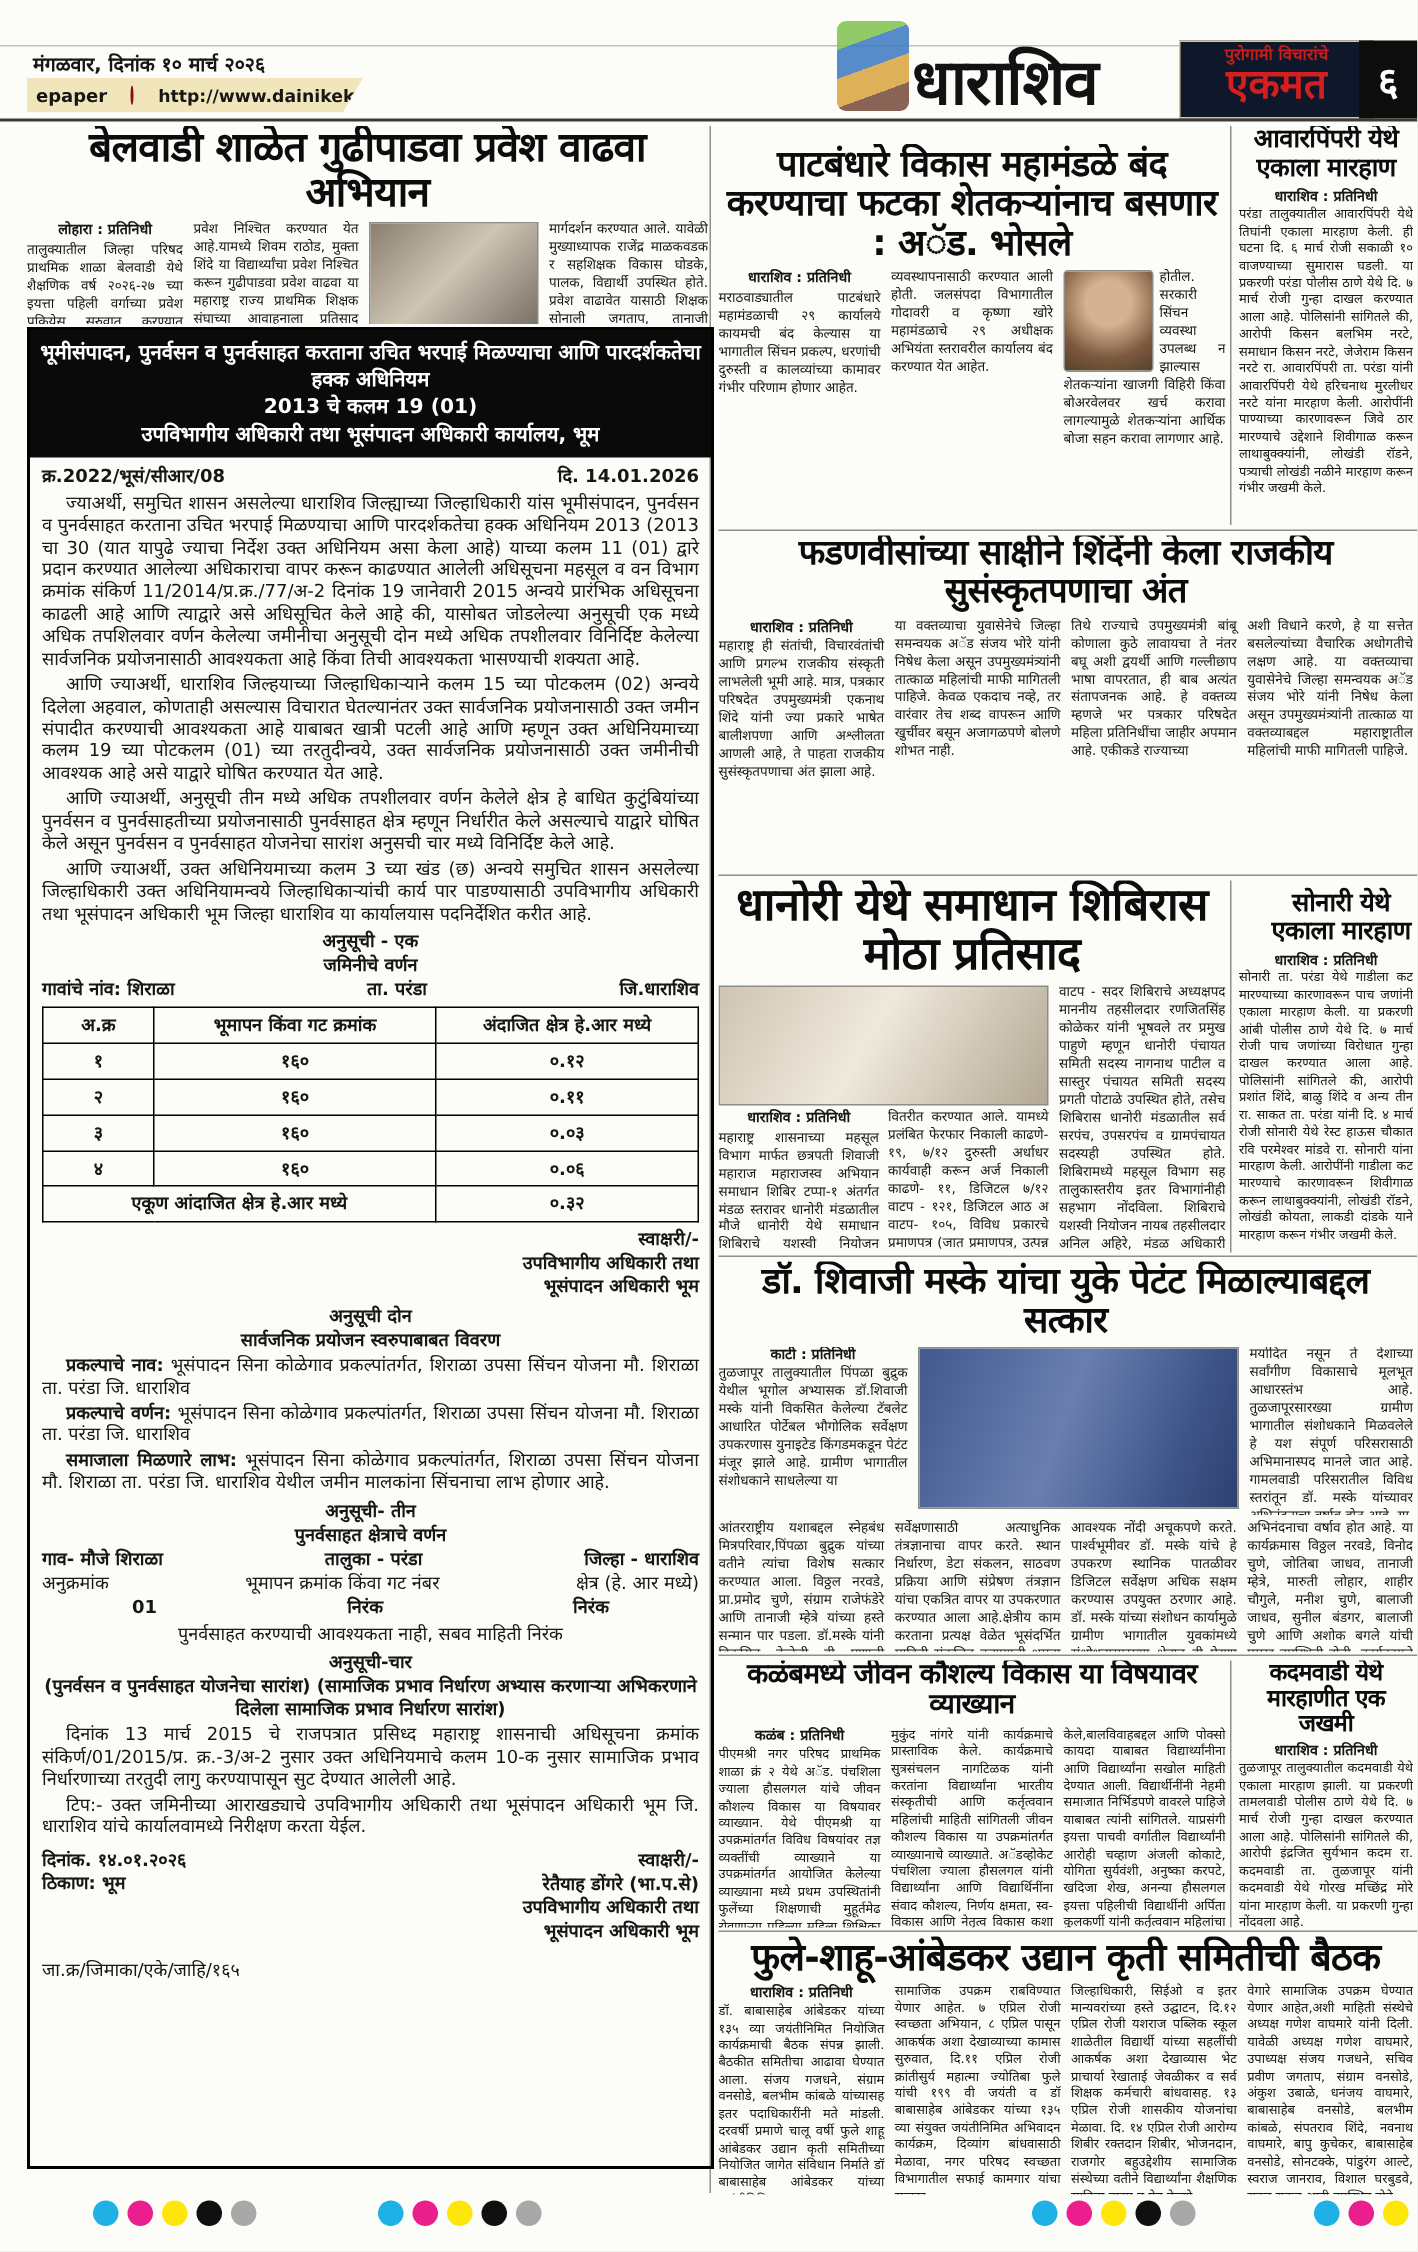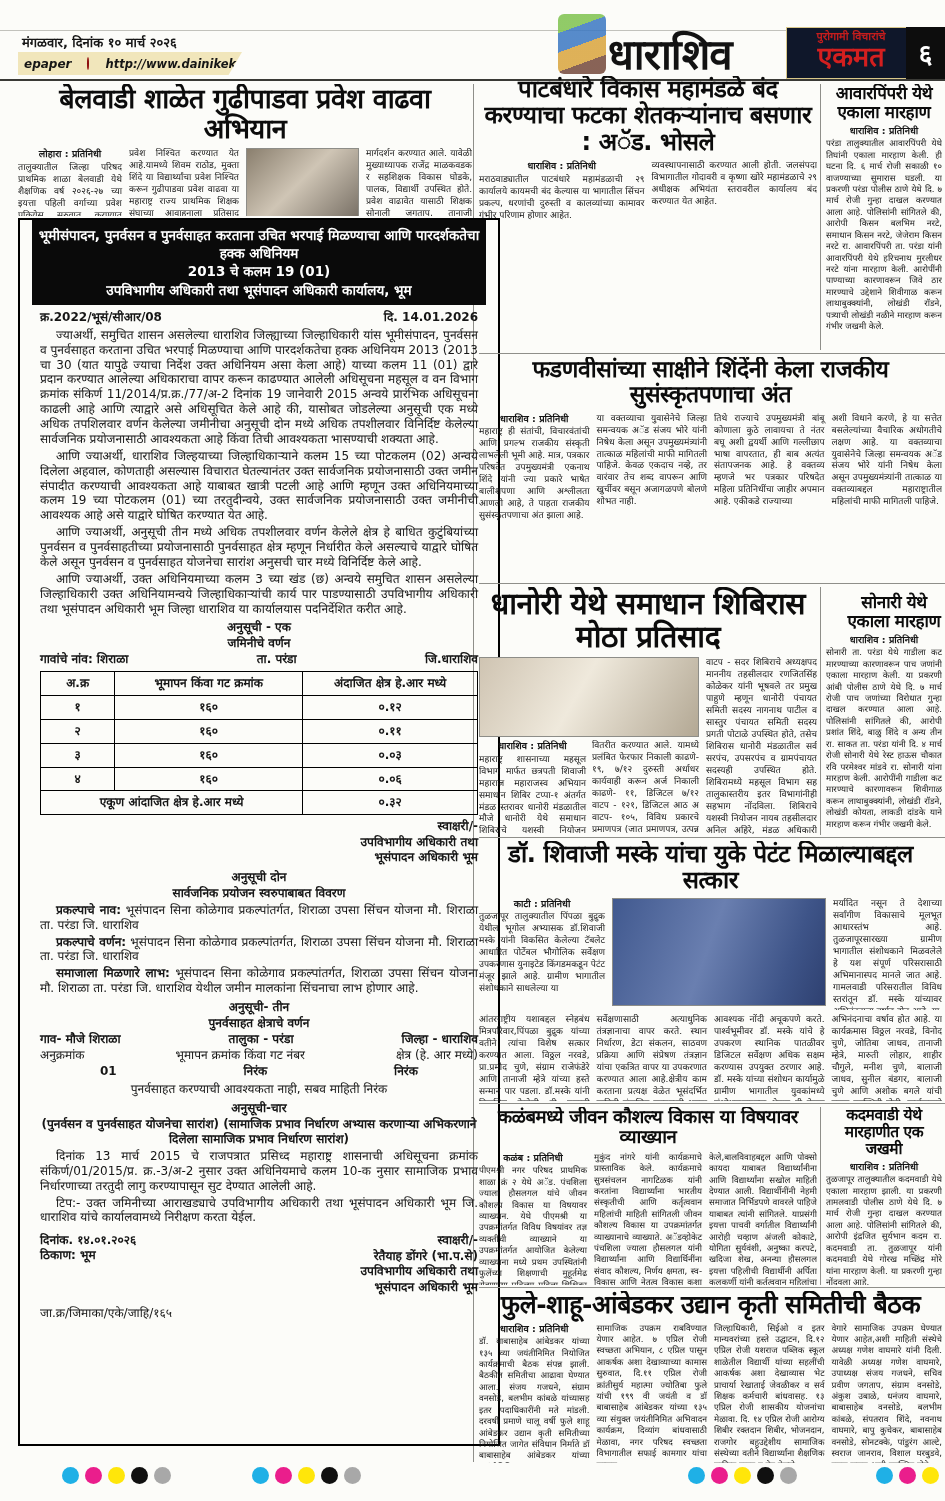--- a/index.html
+++ b/index.html
@@ -9,32 +9,32 @@
   .hl{font-weight:bold;color:#0c0c0c;text-align:center;line-height:1.1;letter-spacing:-0.4px;}
   .cols{display:flex;gap:7px;}
   .col{flex:1;font-size:9px;line-height:1.33;text-align:justify;}
   .dl{font-weight:bold;text-align:center;font-size:9.5px;margin-bottom:1px;}
   .photo{border:1px solid #8d8d88;}
   .rule-h{position:absolute;height:1px;background:#8f8f8a;}
   .rule-v{position:absolute;width:1px;background:#8f8f8a;}
   .dots{position:absolute;display:flex;gap:6px;}
   .dot{width:17px;height:17px;border-radius:50%;}
   
-  .notice{border:2px solid #000;padding:4px 20px;font-size:12px;line-height:1.24;overflow:hidden;}
+  .notice{border:2px solid #000;padding:4px 8px;font-size:12px;line-height:1.24;overflow:hidden;}
   .notice p{margin:2px 0;text-indent:16px;text-align:justify;}
   .nb{background:#0a0a0a;color:#fff;text-align:center;font-weight:bold;
       margin:-4px -8px 5px -8px;padding:6px 6px;line-height:1.35;font-size:13.5px;}
   .nref{display:flex;justify-content:space-between;font-weight:bold;margin:2px 0 3px 0;}
   .nctr{text-align:center;font-weight:bold;margin:4px 0 1px 0;}
   .ntable{width:100%;border-collapse:collapse;margin:4px 0;}
   .ntable td{border:1.6px solid #000;text-align:center;font-weight:bold;font-size:12px;padding:4px 2px;}
   .sig{text-align:right;font-weight:bold;line-height:1.3;}
   .s3row{display:flex;justify-content:space-between;font-weight:bold;margin:1px 0;}
   .epill{background:#f1e6bb;display:flex;align-items:center;gap:16px;padding:2px 10px 2px 6px;
-         clip-path:polygon(0 0,100% 0,94% 100%,0 100%);font-weight:bold;font-size:12px;font-style:italic;}
+         clip-path:polygon(0 0,100% 0,94% 100%,0 100%);font-weight:bold;font-size:12px;}
   .hdrbrand{background:#0f172a;border:1px solid #d8c78a;text-align:center;padding:2px 6px;}
 </style>
 </head>
 <body>
 
 <div class="page">
 
   <div class="rule-h" style="top:30px;left:0;width:945px;background:#c2c2bc;"></div>
 
   <div class="abs" style="top:33px;left:22px;font-size:13px;font-weight:bold;">मंगळवार, दिनांक १० मार्च २०२६</div>
@@ -179,28 +179,33 @@
       <div class="sig">
         <div>स्वाक्षरी/-</div>
         <div>रेतैयाह डोंगरे (भा.प.से)</div>
         <div>उपविभागीय अधिकारी तथा</div>
         <div>भूसंपादन अधिकारी भूम</div>
       </div>
     </div>
     <div style="font-weight:normal;margin-top:10px;">जा.क्र/जिमाका/एके/जाहि/१६५</div>
   </div>
 
-  <div class="abs" style="left:479px;top:76px;width:338px;height:266px;overflow:hidden;">
+  <div class="abs" style="left:479px;top:96px;width:338px;height:266px;overflow:hidden;">
     <div class="hl" style="font-size:24px;">पाटबंधारे विकास महामंडळे बंद करण्याचा फटका शेतकऱ्यांनाच बसणार : अॅड. भोसले</div>
     <div class="cols" style="margin-top:5px;">
       <div class="col">
         <div class="dl">धाराशिव : प्रतिनिधी</div>
         <span>मराठवाड्यातील पाटबंधारे महामंडळाची २९ कार्यालये कायमची बंद केल्यास या भागातील सिंचन प्रकल्प, धरणांची दुरुस्ती व कालव्यांच्या कामावर गंभीर परिणाम होणार आहेत.</span>
       </div>
       <div class="col">व्यवस्थापनासाठी करण्यात आली होती. जलसंपदा विभागातील गोदावरी व कृष्णा खोरे महामंडळाचे २९ अधीक्षक अभियंता स्तरावरील कार्यालय बंद करण्यात येत आहेत.</div>
+      <div class="col">
+        <span class="photo" style="float:left;width:58px;height:66px;margin:0 4px 2px 0;border-radius:3px;
+              background:radial-gradient(circle at 50% 32%,#d3b392 0 28%,#7d5a3e 68%,#55402c);"></span>
+        <span>होतील. सरकारी सिंचन व्यवस्था उपलब्ध न झाल्यास शेतकऱ्यांना खाजगी विहिरी किंवा बोअरवेलवर खर्च करावा लागल्यामुळे शेतकऱ्यांना आर्थिक बोजा सहन करावा लागणार आहे.</span>
+      </div>
     </div>
   </div>
 
   <div class="rule-v" style="left:820px;top:84px;height:266px;"></div>
 
   <div class="abs" style="left:826px;top:84px;width:116px;height:266px;overflow:hidden;">
     <div class="hl" style="font-size:17px;">आवारपिंपरी येथे एकाला मारहाण</div>
     <div class="dl" style="margin-top:3px;">धाराशिव : प्रतिनिधी</div>
     <div class="col" style="font-size:8.6px;">परंडा तालुक्यातील आवारपिंपरी येथे तिघांनी एकाला मारहाण केली. ही घटना दि. ६ मार्च रोजी सकाळी १० वाजण्याच्या सुमारास घडली. या प्रकरणी परंडा पोलीस ठाणे येथे दि. ७ मार्च रोजी गुन्हा दाखल करण्यात आला आहे. पोलिसांनी सांगितले की, आरोपी किसन बलभिम नरटे, समाधान किसन नरटे, जेजेराम किसन नरटे रा. आवारपिंपरी ता. परंडा यांनी आवारपिंपरी येथे हरिचनाथ मुरलीधर नरटे यांना मारहाण केली. आरोपींनी पाण्याच्या कारणावरून जिवे ठार मारण्याचे उद्देशाने शिवीगाळ करून लाथाबुक्क्यांनी, लोखंडी रॉडने, पत्र्याची लोखंडी नळीने मारहाण करून गंभीर जखमी केले.</div>
   </div>

